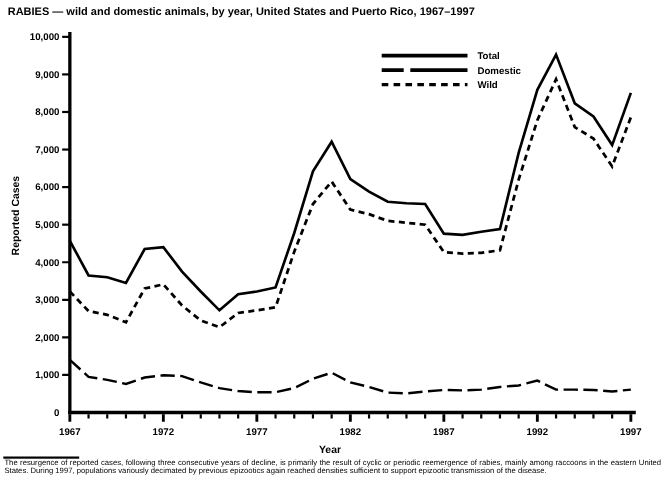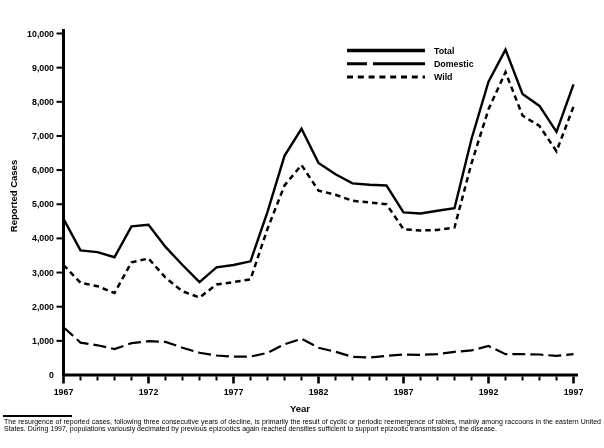--- a/index.html
+++ b/index.html
@@ -12,20 +12,21 @@
   .axis-title{font-size:9.5px;font-weight:bold;}
   .legend-label{font-size:8.8px;font-weight:bold;}
   .footnote-rule{position:absolute;left:3px;top:415px;width:69px;height:2px;background:#000;}
   .footnote{position:absolute;left:4px;top:418px;width:597px;font-size:7px;line-height:7.3px;
             text-align:justify;}
 </style>
 </head>
 <body>
 
 <div class="figure">
+  <div class="title">RABIES — wild and domestic animals, by year, United States and Puerto Rico, 1967–1997</div>
 
   <svg id="plot" class="chart-svg" width="604" height="448" viewBox="0 0 604 448">
     <text class="axis-title" transform="translate(17,196) rotate(-90)" text-anchor="middle">Reported Cases</text>
     <text class="axis-title" x="300" y="412" text-anchor="middle">Year</text>
   <line x1="63.5" y1="29" x2="63.5" y2="376.5" stroke="#000000" stroke-width="3"></line>
       <line x1="62" y1="375" x2="578" y2="375" stroke="#000000" stroke-width="3"></line>
       <text x="54" y="378" text-anchor="end" class="tick-label">0</text>
       <line x1="56.5" y1="340.85" x2="63.5" y2="340.85" stroke="#000000" stroke-width="2"></line>
       <text x="54" y="343.85" text-anchor="end" class="tick-label">1,000</text>
       <line x1="56.5" y1="306.7" x2="63.5" y2="306.7" stroke="#000000" stroke-width="2"></line>

